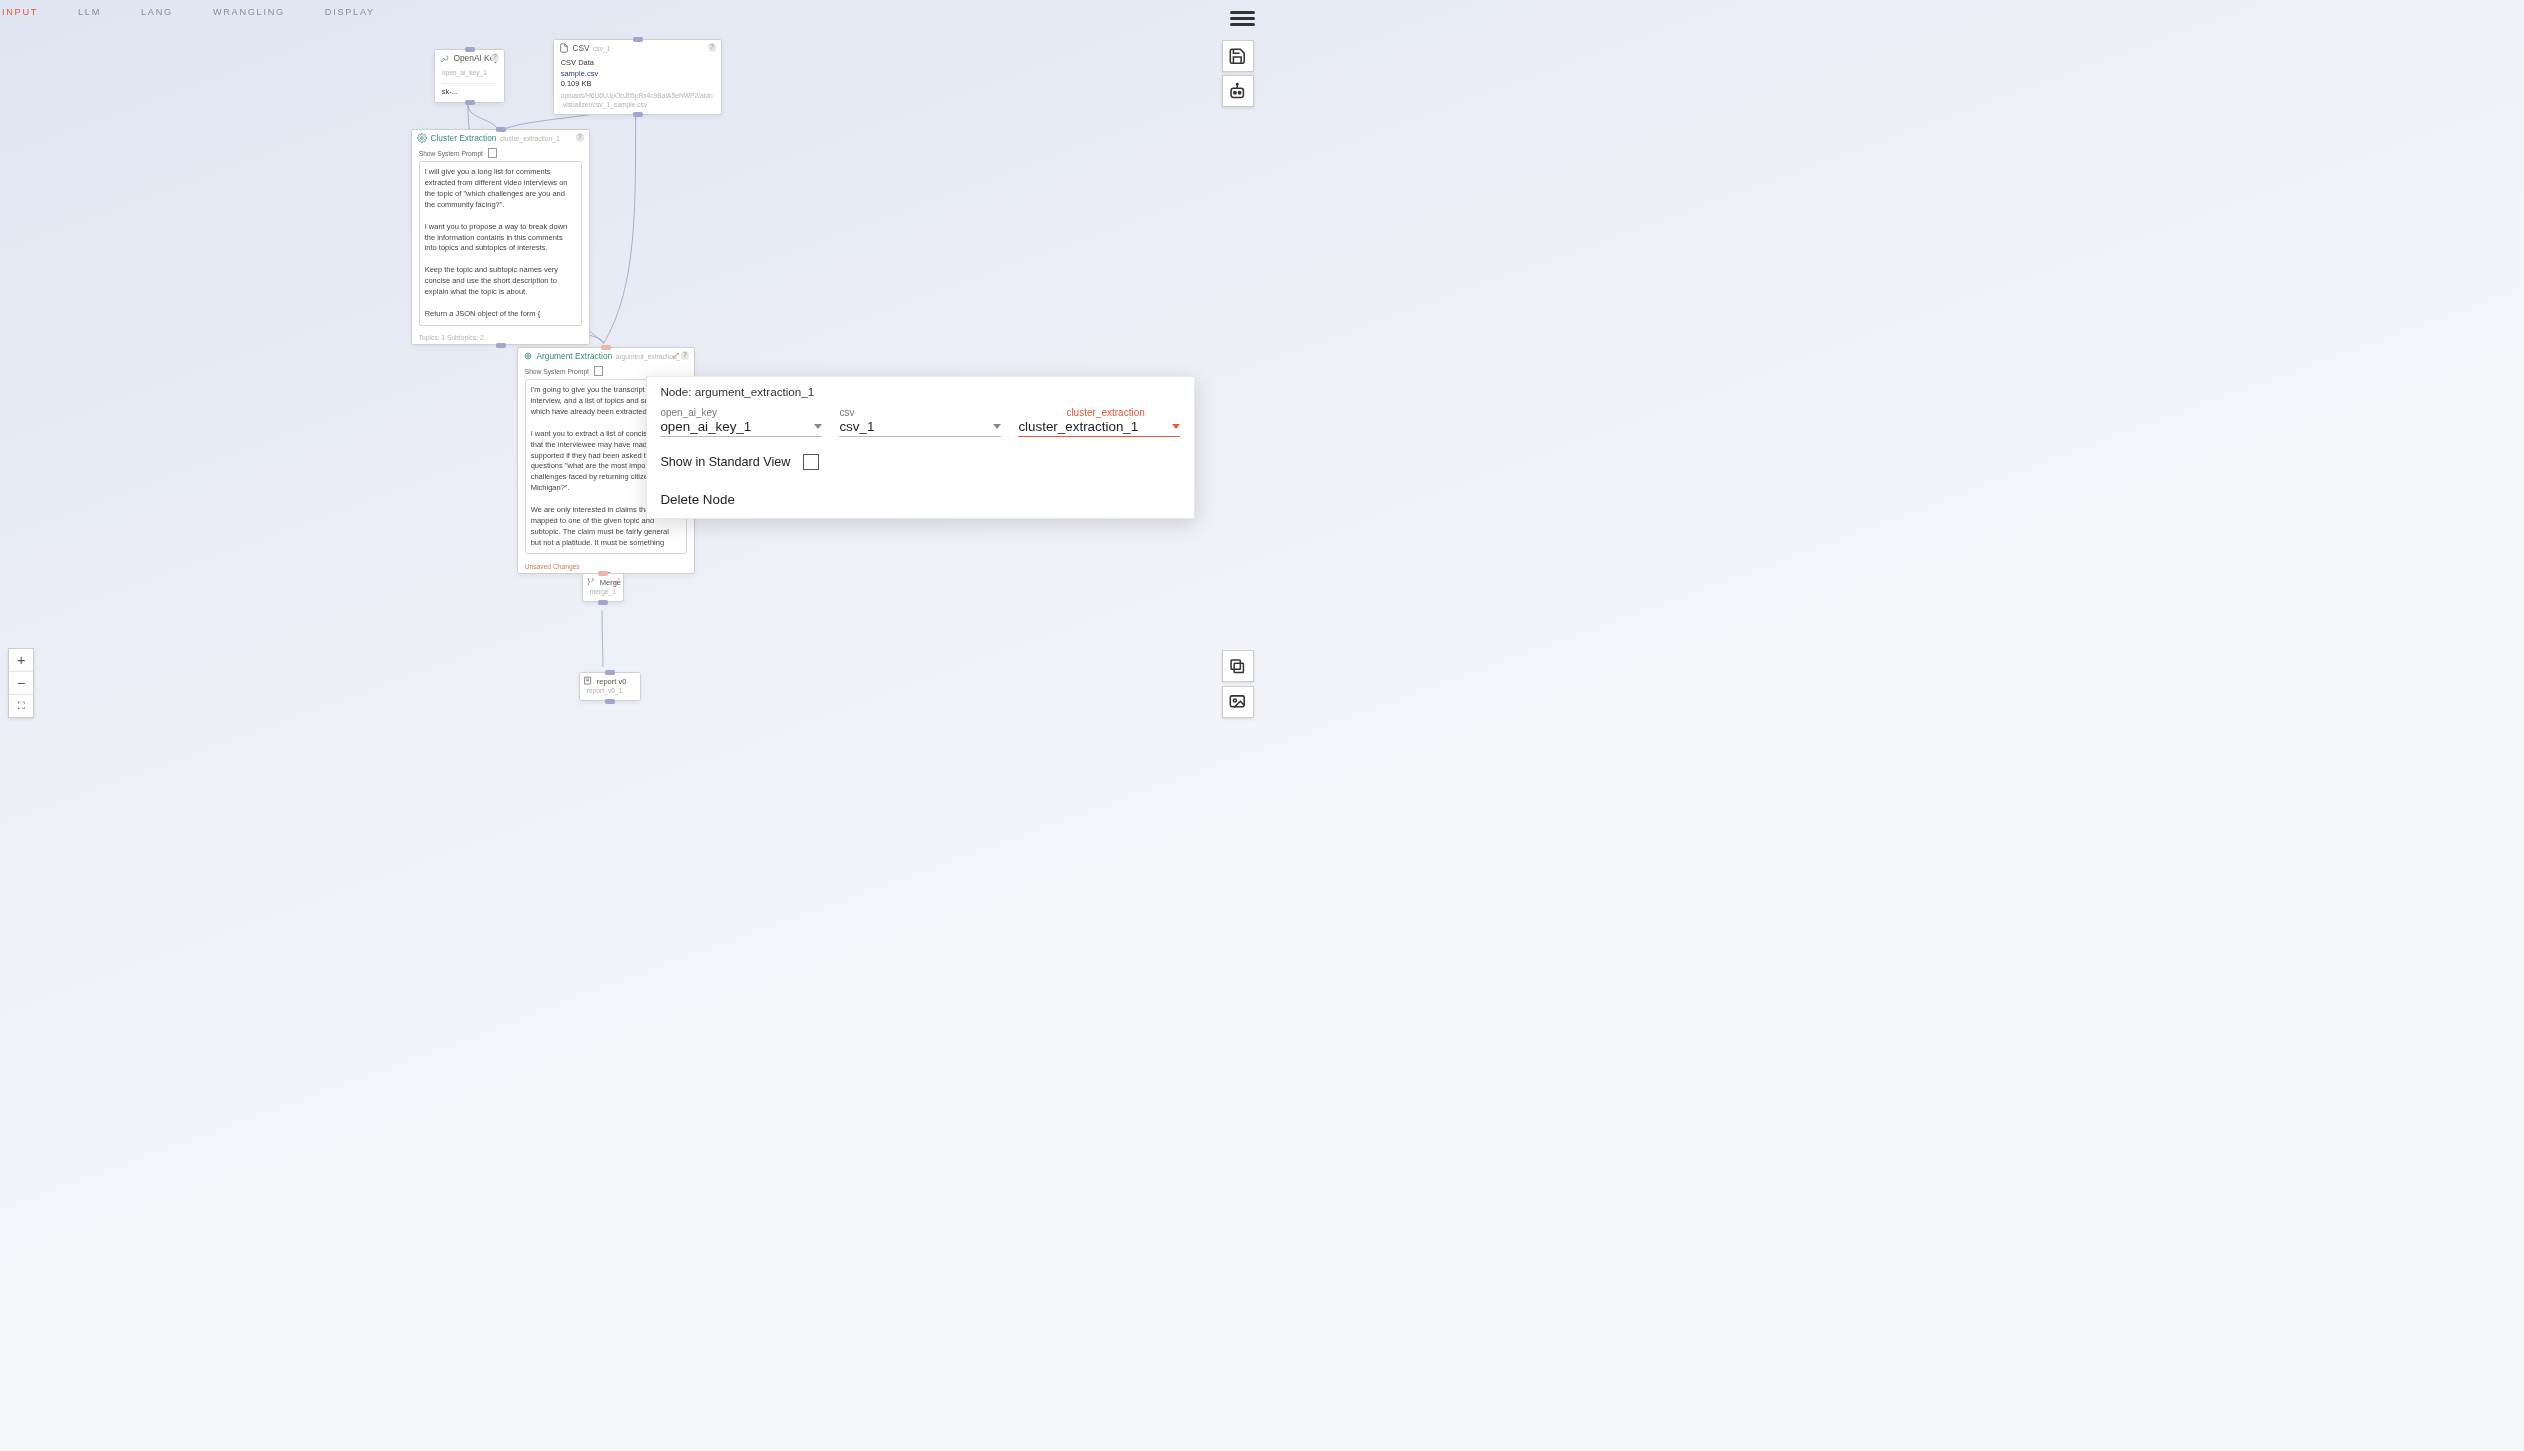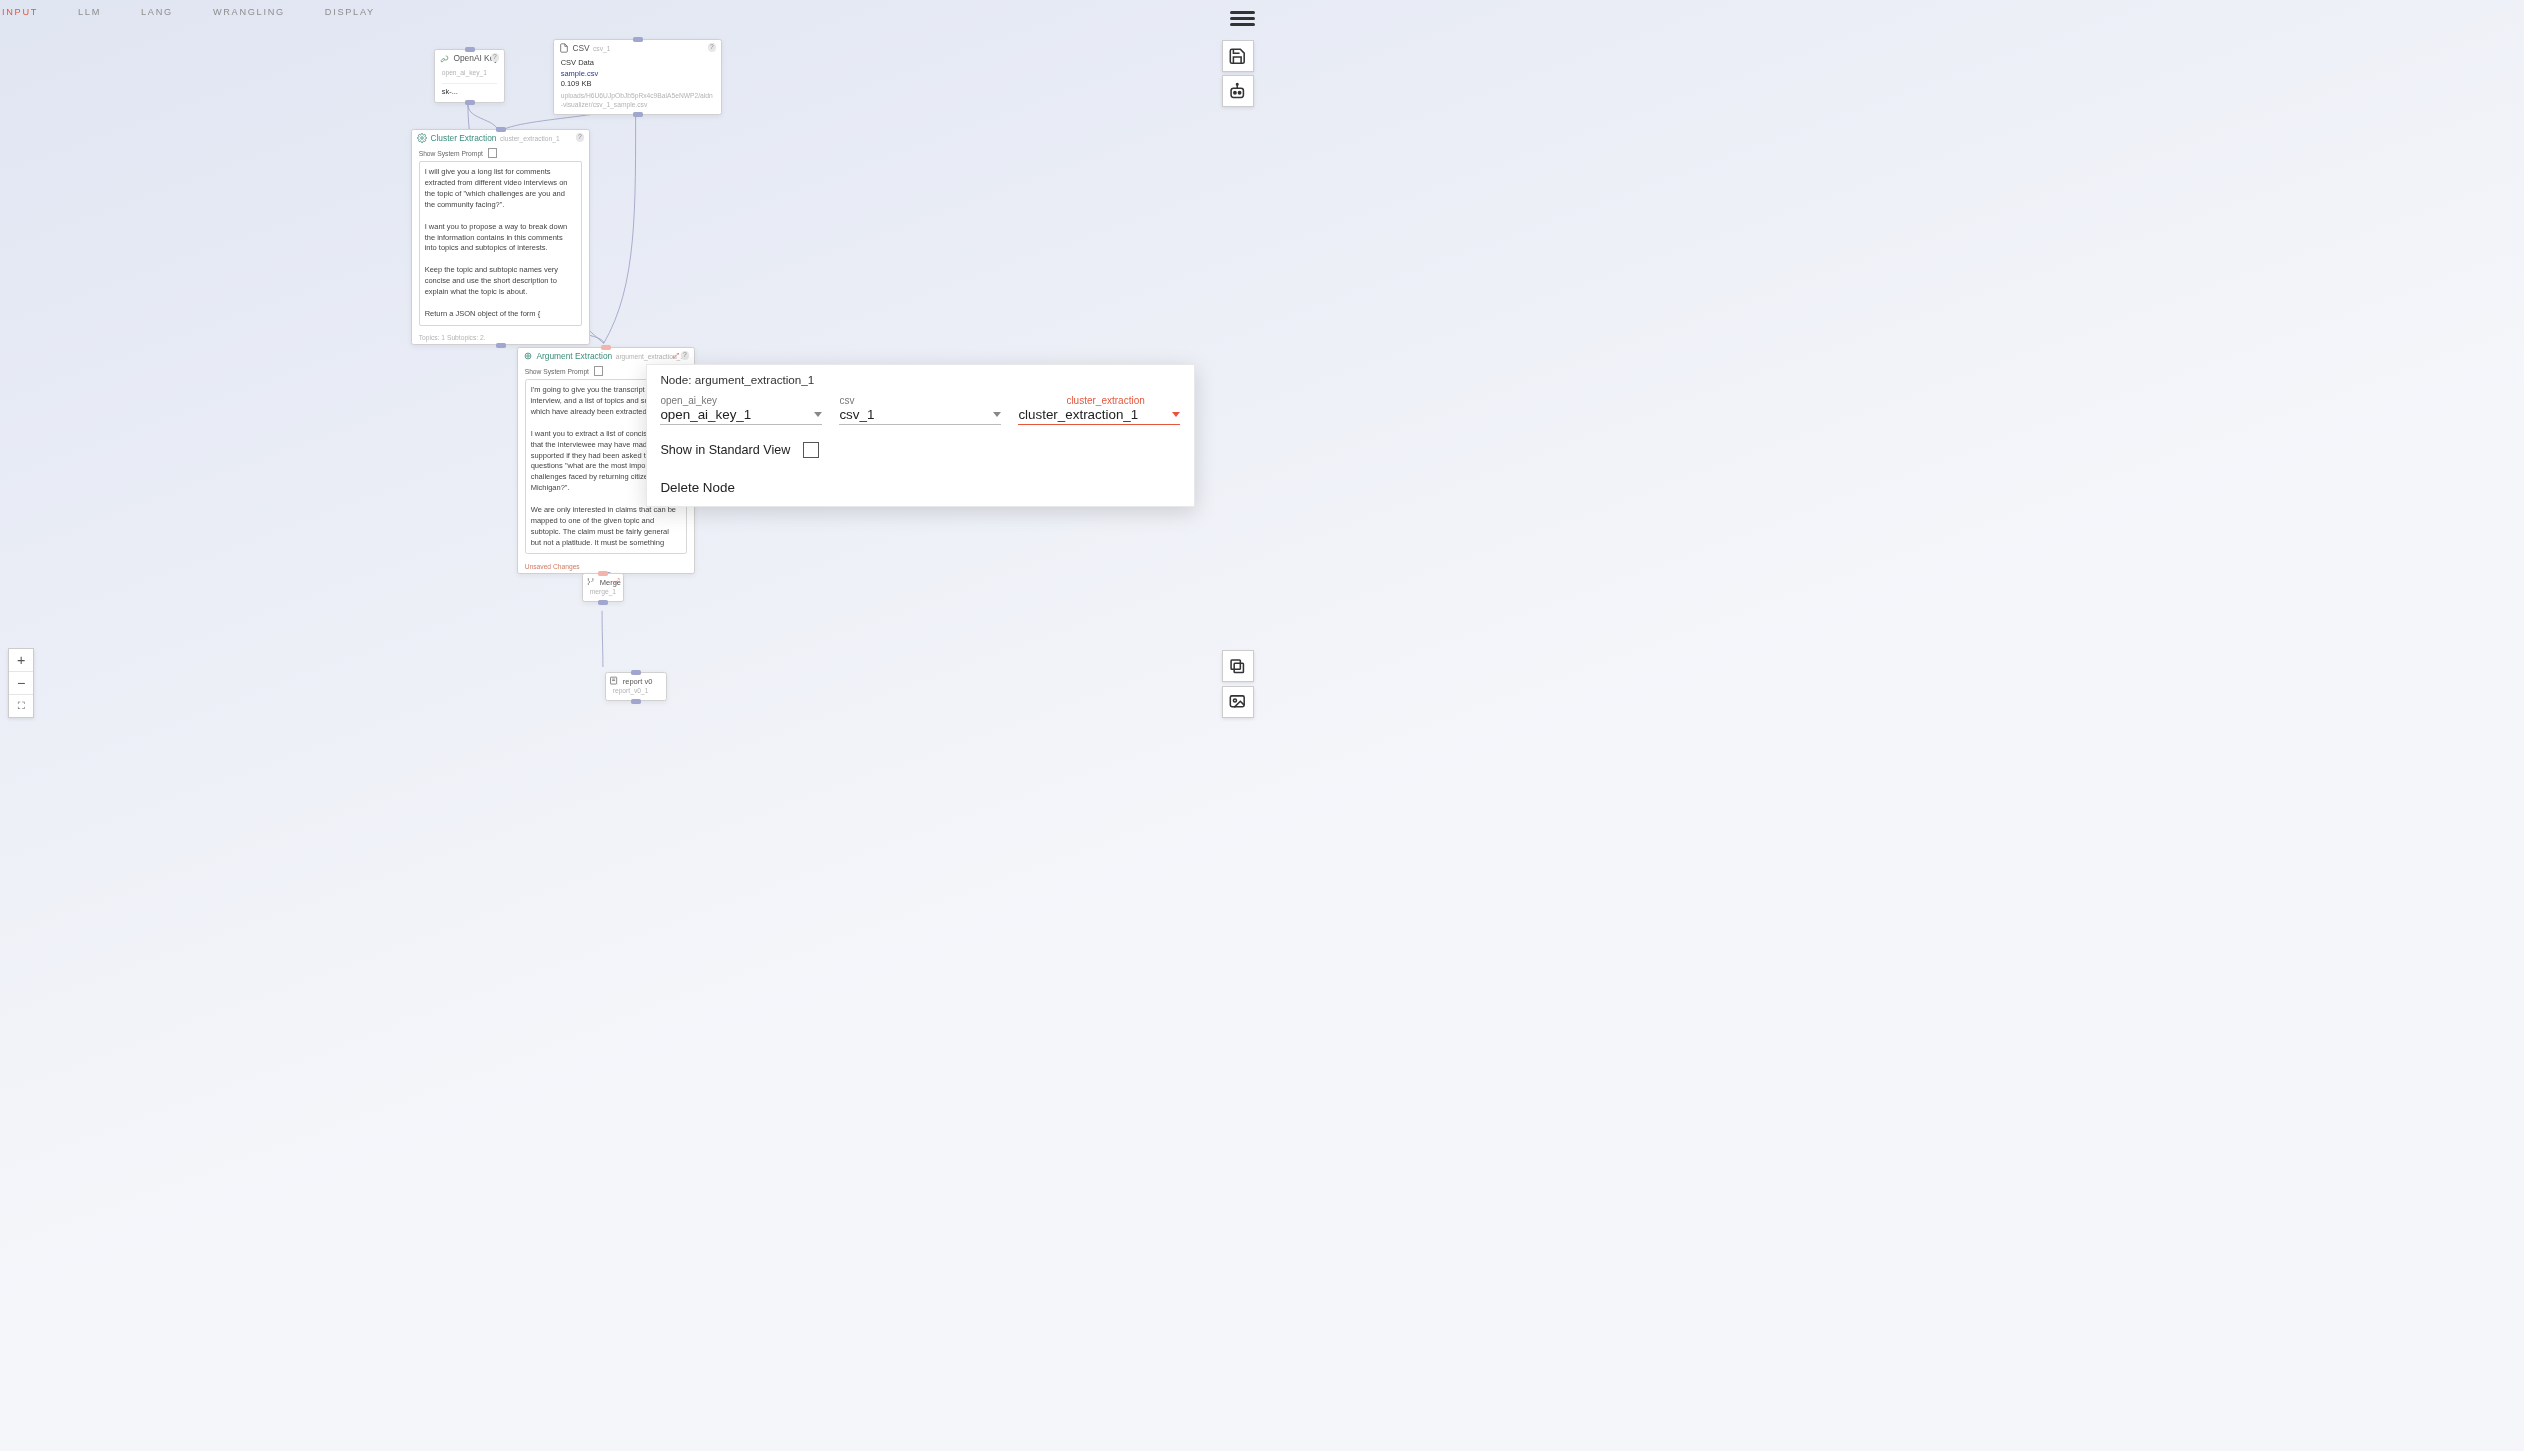--- a/index.html
+++ b/index.html
@@ -69,29 +69,29 @@
   
   .n-openai{left:434px;top:49px;width:69px;}
   .n-csv{left:553px;top:39px;width:167px;}
   .n-cluster{left:411px;top:129px;width:177px;}
   .n-cluster .textarea{border:0.8px solid #d7d7d7;border-radius:2px;padding:5px;font-size:7.5px;color:#444;line-height:1.45;min-height:99px;margin-top:1.7px;white-space:pre-line;}
   .n-cluster .footer{padding:3.4px 6.7px;font-size:6.7px;color:var(--muted2);}
   .n-argument{left:517px;top:347px;width:176px;}
   .n-argument .textarea{border:0.8px solid #d7d7d7;border-radius:2.5px;padding:5px;font-size:7.5px;color:#444;line-height:1.45;min-height:126px;margin-top:1.7px;white-space:pre-line;}
   .n-argument .footer{padding:3.4px 6.7px;font-size:6.7px;color:#d17b63;}
   .n-merge{left:582px;top:573px;width:40px;}
-  .n-report{left:605px;top:672px;width:60px;}
+  .n-report{left:579px;top:672px;width:60px;}
 
   .sysprompt{display:flex;align-items:center;gap:5px;font-size:6.7px;color:#666;padding:1.7px 6.7px 0 6.7px;}
   .sysprompt .cb{width:7.5px;height:7.5px;border:0.8px solid #999;}
 
   .expand{position:absolute;top:3.4px;right:15px;color:var(--accent);font-size:7.5px;}
 
   
-  .panel{position:absolute;left:646px;top:364px;width:520px;background:#fff;border:0.8px solid #e8e8e8;box-shadow:0 5px 20px rgba(0,0,0,.15);padding:8.4px 13.4px 11.7px 13.4px;font-size:11.7px;}
+  .panel{position:absolute;left:646px;top:376px;width:520px;background:#fff;border:0.8px solid #e8e8e8;box-shadow:0 5px 20px rgba(0,0,0,.15);padding:8.4px 13.4px 11.7px 13.4px;font-size:11.7px;}
   .panel .title{font-size:11.7px;color:#333;margin-bottom:8.4px;}
   .panel .fields{display:flex;gap:17px;}
   .panel .field{flex:1;position:relative;}
   .panel .field .label{font-size:10px;color:#777;}
   .panel .field .value{font-size:13.4px;color:#222;padding:1.7px 0;border-bottom:0.8px solid #bbb;display:flex;align-items:center;justify-content:space-between;}
   .panel .field.accent .label{color:var(--accent);margin-left:48px;}
   .panel .field.accent .value{border-bottom:1.7px solid var(--accent);}
   .panel .field .chev{border-left:4.2px solid transparent;border-right:4.2px solid transparent;border-top:5px solid #888;}
   .panel .field.accent .chev{border-top-color:var(--accent);}
   .panel .row2{margin-top:17px;display:flex;align-items:center;gap:13px;font-size:12.6px;color:#222;}

